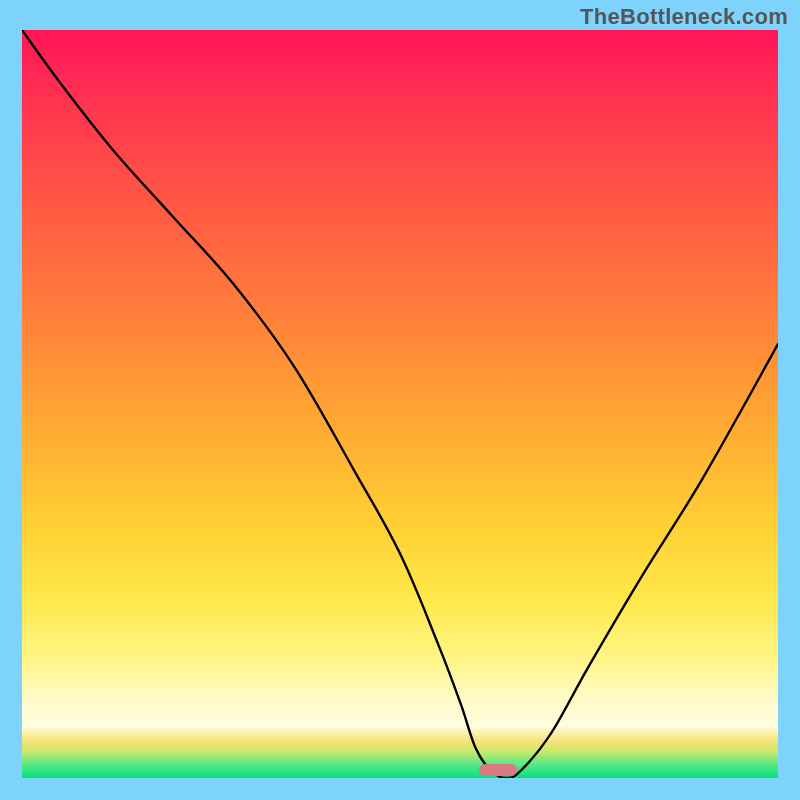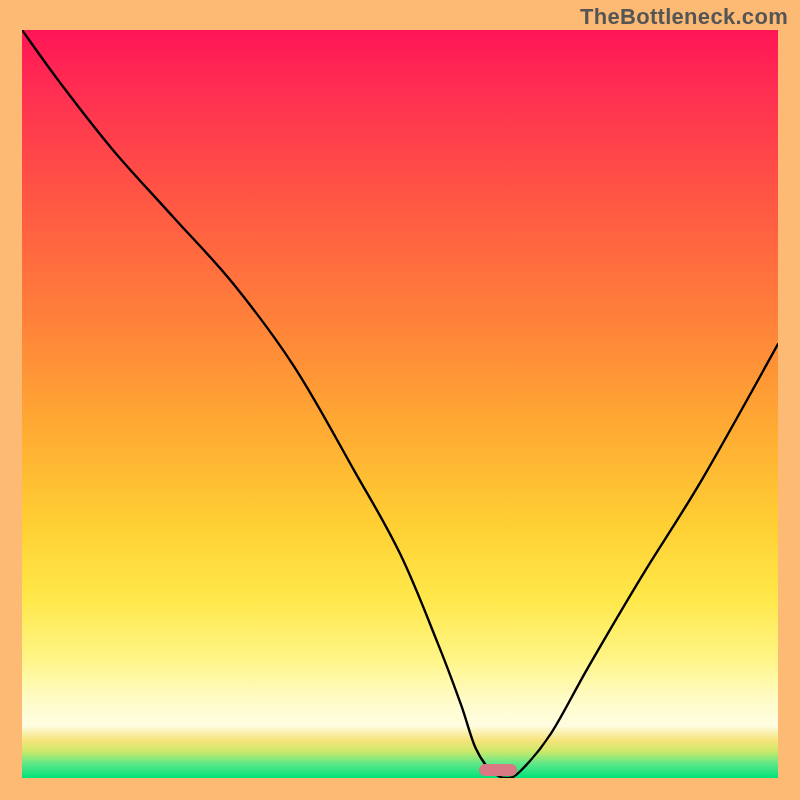--- a/index.html
+++ b/index.html
@@ -8,21 +8,21 @@
     width: 800px;
     height: 800px;
     background: #000;
     overflow: hidden;
     font-family: Arial, Helvetica, sans-serif;
   }
   .frame {
     position: relative;
     width: 800px;
     height: 800px;
-    background: #fdba74;
+    background: #7dd3fc;
   }
   .watermark {
     position: absolute;
     top: 4px;
     right: 12px;
     color: #555;
     font-size: 22px;
     font-weight: 600;
     letter-spacing: 0.3px;
     z-index: 10;

